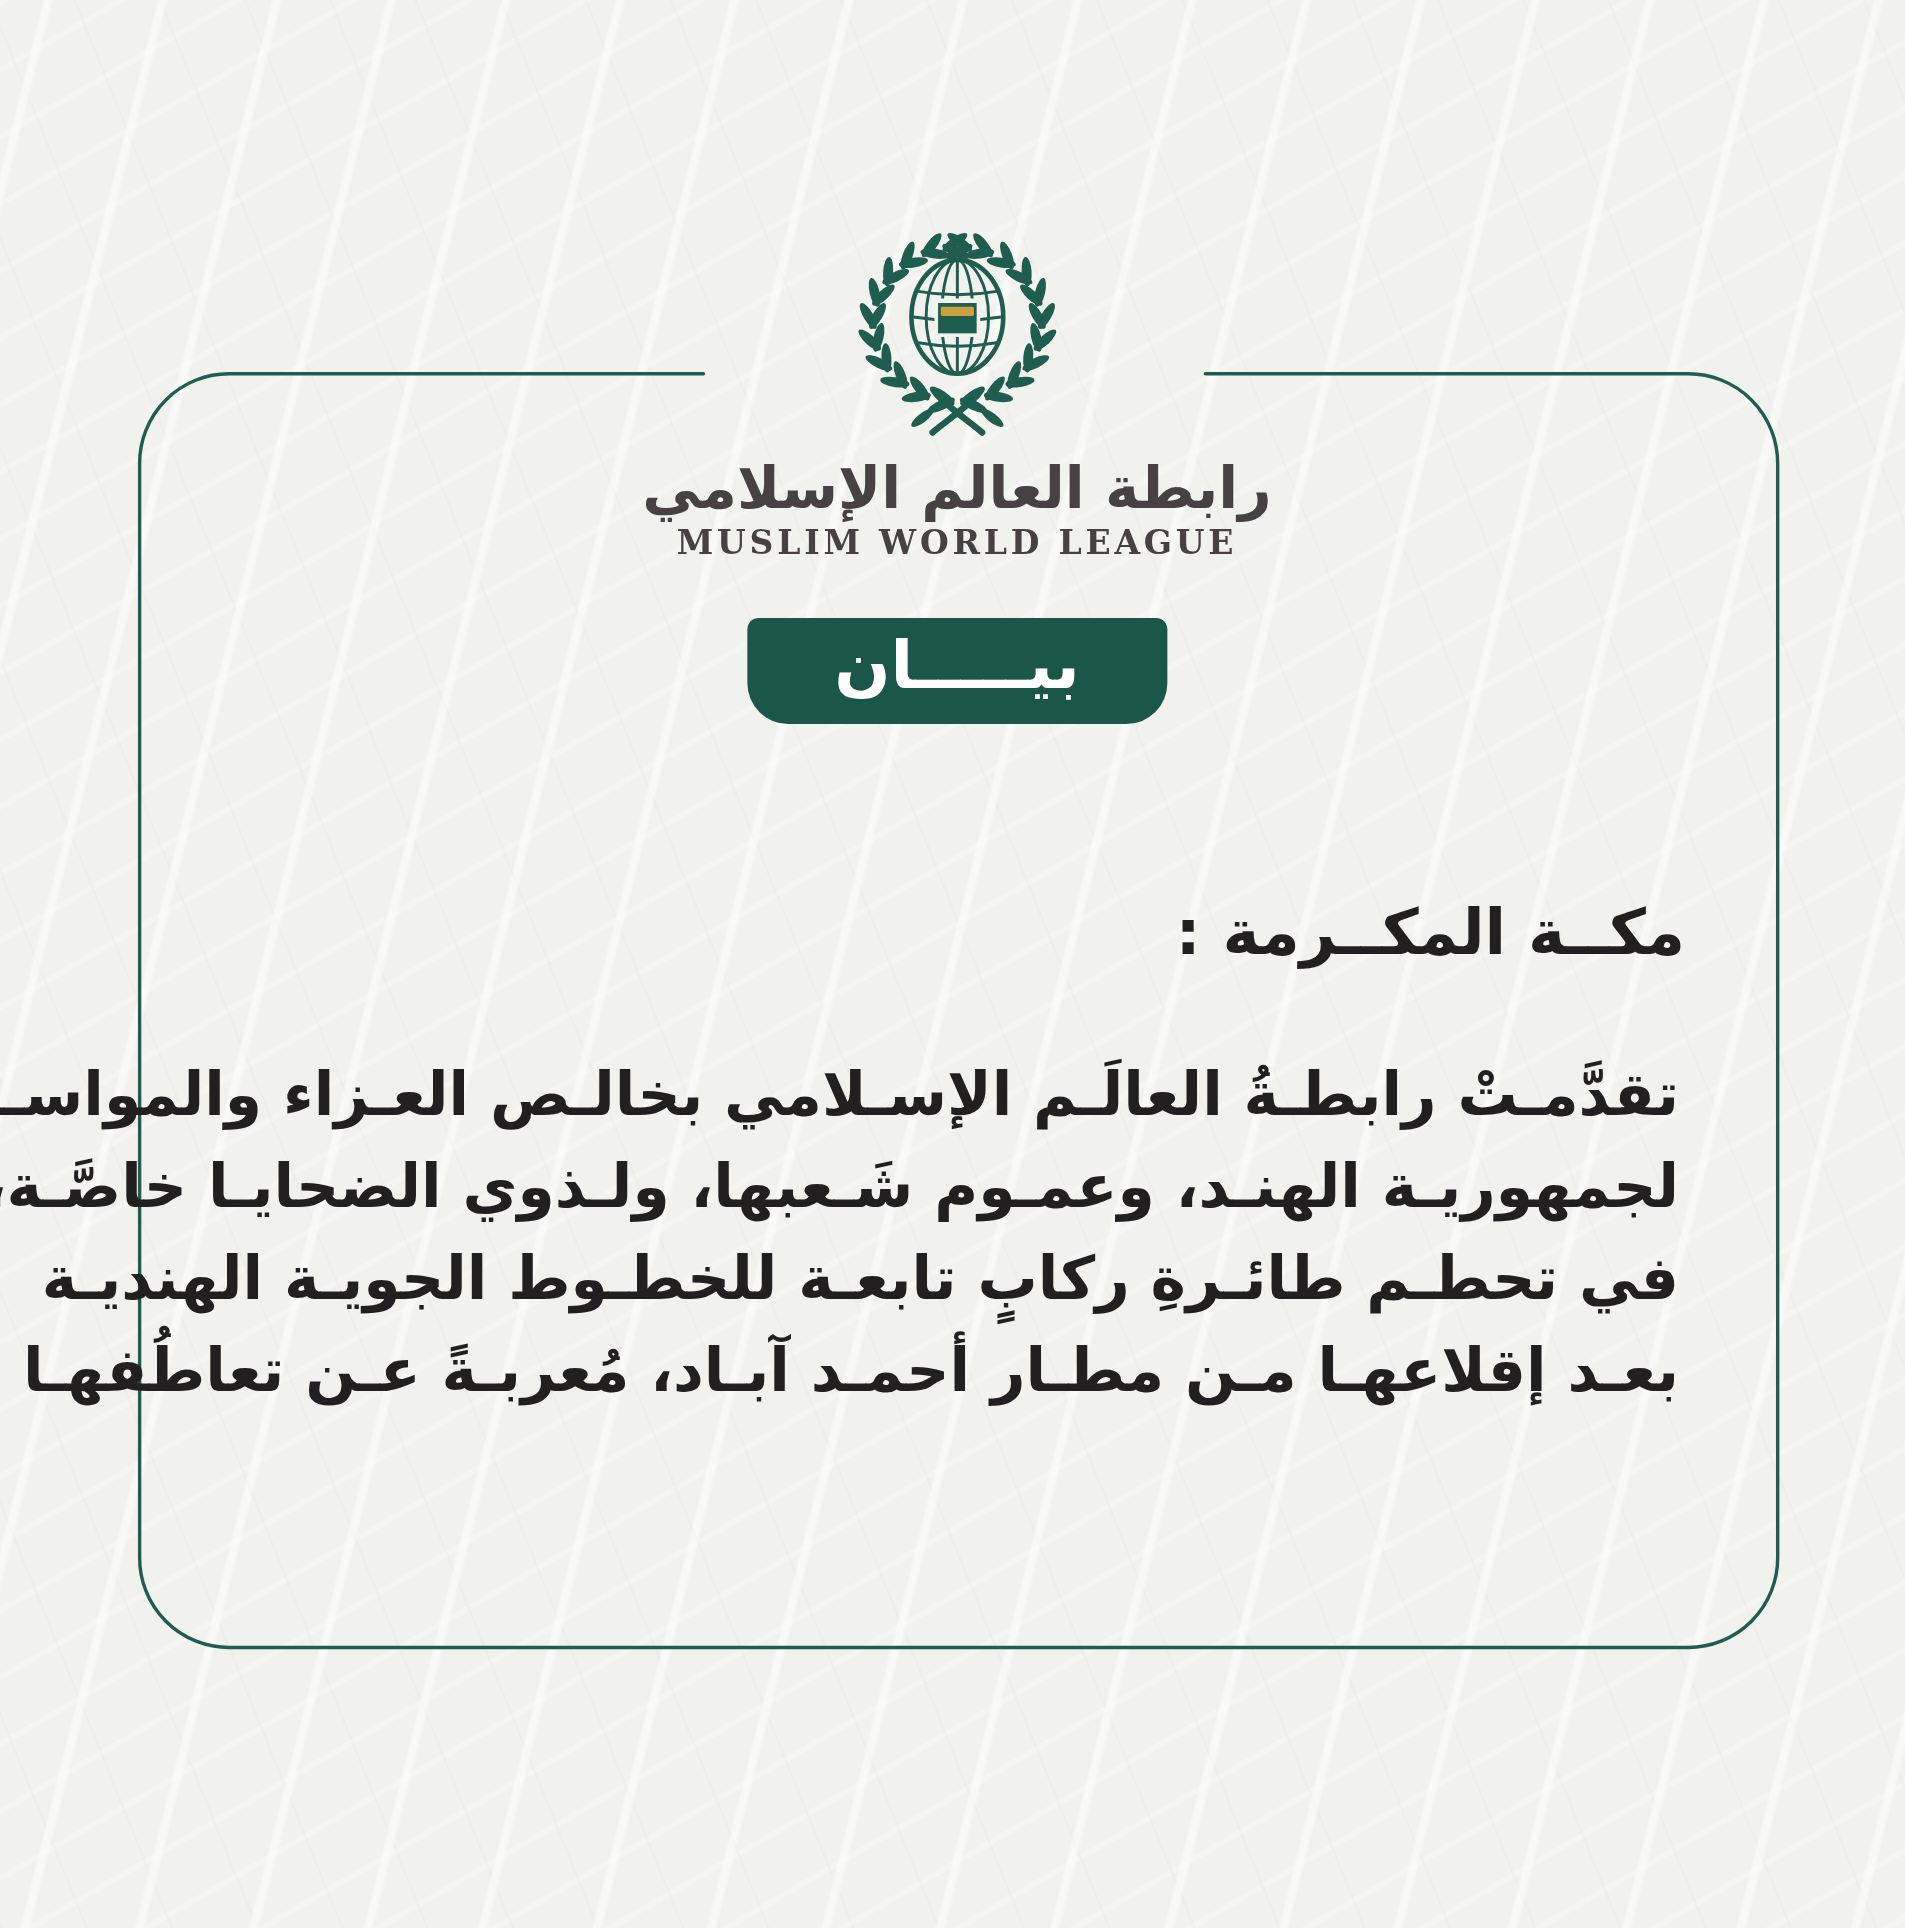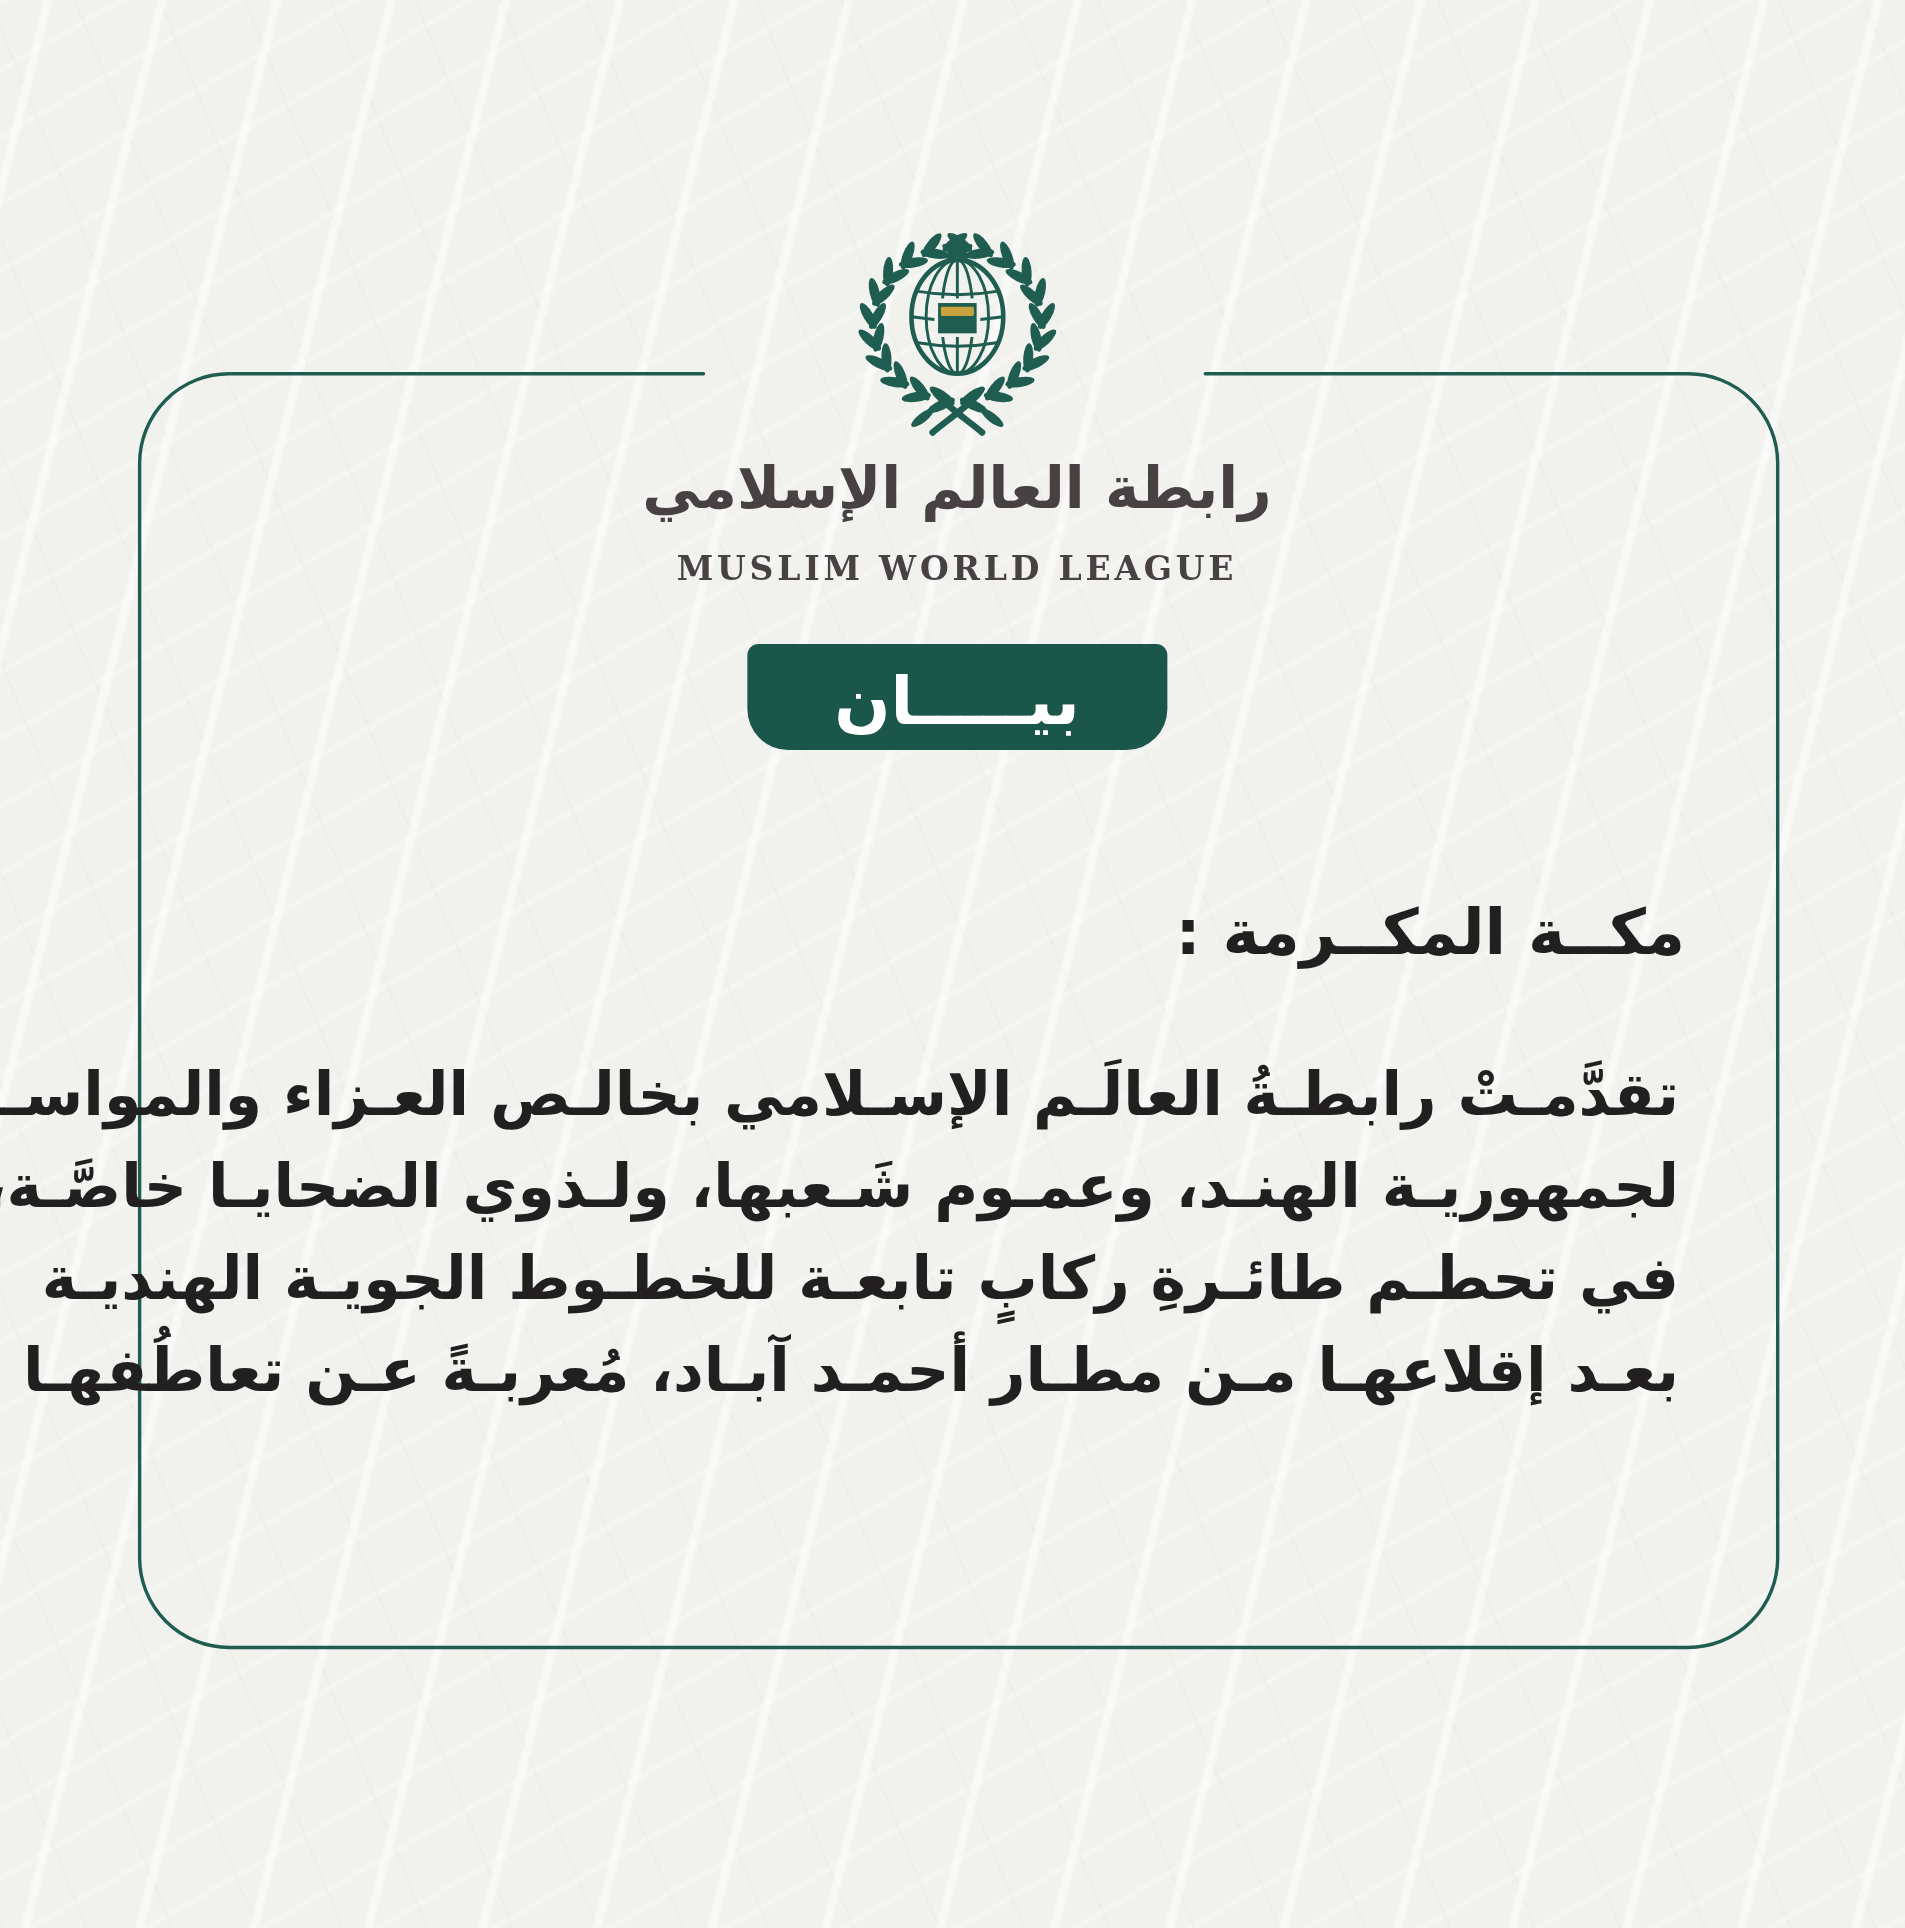--- a/index.html
+++ b/index.html
@@ -24,28 +24,28 @@
   }
   .emblem{width:230px;height:213px}
   .emblem .leaf{fill:var(--green,#1e5d4f);stroke:none}
   .emblem .ln{fill:none;stroke:var(--green,#1e5d4f)}
   .emblem .stem{fill:none;stroke:var(--green,#1e5d4f);stroke-width:7;stroke-linecap:round}
   .calligraphy{
     margin-top:17px;font-size:58px;font-weight:bold;line-height:1.15;
     color:var(--logo-ink,#474144);direction:rtl;white-space:nowrap;
   }
   .latin{
-    margin-top:27px;font-family:"DejaVu Serif",serif;font-weight:bold;
+    margin-top:1px;font-family:"DejaVu Serif",serif;font-weight:bold;
     font-size:33px;letter-spacing:3.8px;color:var(--logo-ink,#474144);white-space:nowrap;
   }
   .banner{
     margin-top:56px;width:420px;height:106px;box-sizing:border-box;
     background:var(--banner-bg,#1a5649);
     border-radius:11.3px 11.3px 41px 41px;
-    display:flex;align-items:flex-end;justify-content:center;
+    display:flex;align-items:center;justify-content:center;
     padding-bottom:9.4px;
   }
   .banner span{
     color:#ffffff;font-size:66px;font-weight:bold;direction:rtl;white-space:nowrap;
   }
   .city{
     position:absolute;right:221px;top:896px;
     font-size:63px;font-weight:bold;color:var(--ink,#211f20);
     direction:rtl;white-space:nowrap;
   }

